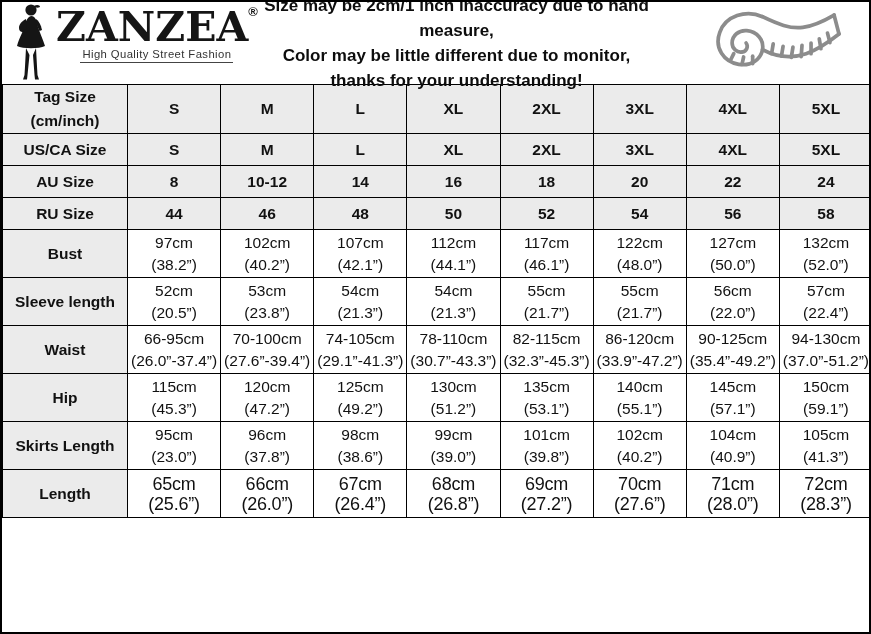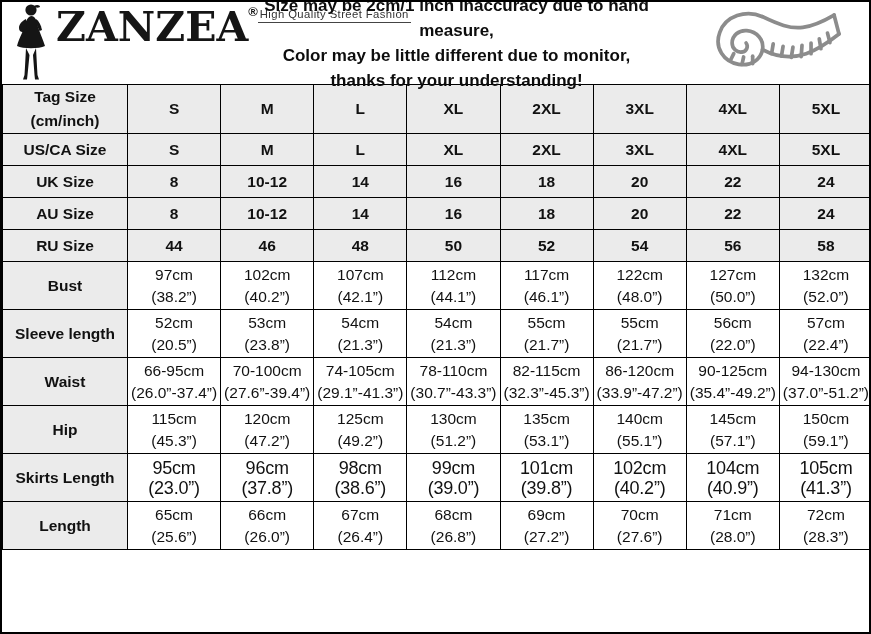--- a/index.html
+++ b/index.html
@@ -6,21 +6,21 @@
   .page{
     width:871px;height:634px;box-sizing:border-box;
     border:2px solid #000;background:#fff;
     font-family:"Liberation Sans","DejaVu Sans",sans-serif;
     color:#111;overflow:hidden;
   }
   
   .top{display:flex;align-items:center;height:82px;box-sizing:border-box;padding:0 6px;}
   .brand{display:flex;align-items:flex-start;width:238px;flex:0 0 auto;}
   .brand-fig{flex:0 0 auto;margin:2px 2px 0 2px;}
-  .brand-txt{display:flex;flex-direction:row;align-items:flex-start;margin-top:6px;}
+  .brand-txt{display:flex;flex-direction:column;align-items:center;margin-top:6px;}
   .brand-name{
     font-family:"DejaVu Serif","Liberation Serif",serif;
     font-weight:bold;font-size:41px;line-height:40px;letter-spacing:0px;color:#151515;
     display:flex;align-items:flex-start;
   }
   .brand-reg{font-size:13px;font-weight:bold;line-height:13px;margin-top:-2px;
     font-family:"Liberation Sans",sans-serif;}
   .brand-tag{
     font-size:11.3px;letter-spacing:.4px;color:#333;margin-top:1px;
     border-bottom:1.5px solid #444;padding:0 2px 2px 2px;white-space:nowrap;
@@ -140,31 +140,20 @@
     <td>S</td>
           <td>M</td>
           <td>L</td>
           <td>XL</td>
           <td>2XL</td>
           <td>3XL</td>
           <td>4XL</td>
           <td>5XL</td>
         </tr>
         <tr class="row-size shaded">
-      <th scope="row">UK Size</th>
-    <td>8</td>
-          <td>10-12</td>
-          <td>14</td>
-          <td>16</td>
-          <td>18</td>
-          <td>20</td>
-          <td>22</td>
-          <td>24</td>
-        </tr>
-        <tr class="row-size shaded">
       <th scope="row">AU Size</th>
     <td>8</td>
           <td>10-12</td>
           <td>14</td>
           <td>16</td>
           <td>18</td>
           <td>20</td>
           <td>22</td>
           <td>24</td>
         </tr>

